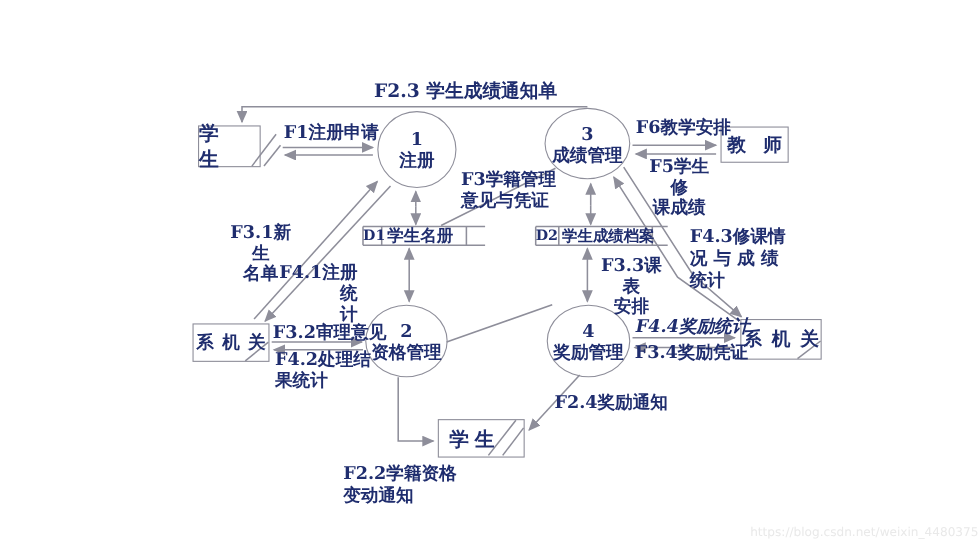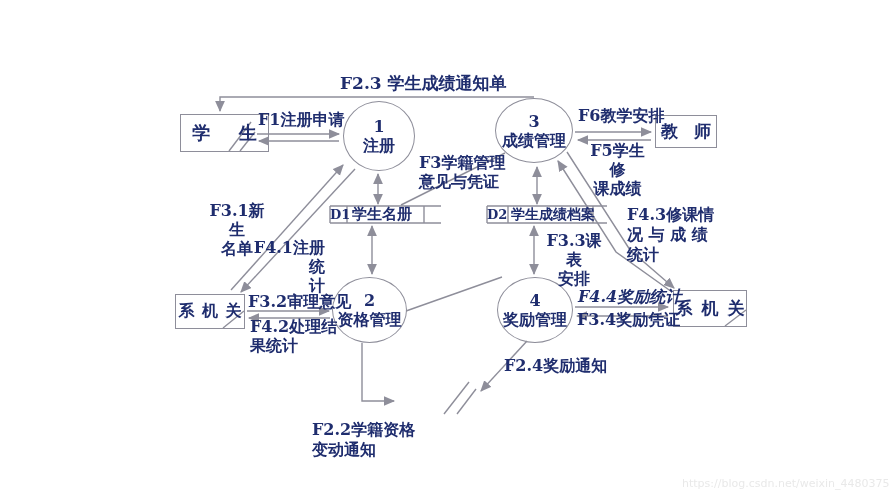--- a/index.html
+++ b/index.html
@@ -111,24 +111,25 @@
       <g>
         <line x1="487" y1="206" x2="607" y2="206"></line>
         <line x1="487" y1="223" x2="607" y2="223"></line>
         <line x1="487" y1="206" x2="487" y2="223"></line>
         <line x1="508" y1="206" x2="508" y2="223"></line>
         <line x1="593" y1="206" x2="593" y2="223"></line>
       </g>
     </g>
   </svg>
 
-  <div class="entity" style="left:180px;top:114px;width:89px;height:38px;word-spacing:22px;">学 生</div>
+  <div class="entity" style="left:180px;top:114px;width:57px;height:38px;word-spacing:22px;">学 生</div>
   <div class="entity" style="left:655px;top:115px;width:62px;height:33px;word-spacing:10px;font-size:17px;">教 师</div>
   <div class="entity" style="left:175px;top:294px;width:70px;height:35px;word-spacing:2px;font-size:16px;">系 机 关</div>
   <div class="entity" style="left:673px;top:290px;width:74px;height:37px;word-spacing:3px;font-size:17px;">系 机 关</div>
+  <div class="entity" style="left:398px;top:381px;width:79px;height:35px;letter-spacing:5px;padding-right:12px;">学生</div>
 
   <div class="process" style="left:343px;top:101px;width:72px;height:70px;">
     <span>1</span>
     <span>注册</span>
   </div>
   <div class="process" style="left:332px;top:277px;width:75px;height:66px;">
     <span>2</span>
     <span>资格管理</span>
   </div>
   <div class="process" style="left:495px;top:98px;width:78px;height:65px;">
@@ -136,21 +137,21 @@
     <span>成绩管理</span>
   </div>
   <div class="process" style="left:497px;top:277px;width:76px;height:66px;">
     <span>4</span>
     <span>奖励管理</span>
   </div>
 
   <div class="store-text" style="left:330px;top:207px;width:17px;text-align:center;font-size:13px;">D1</div>
   <div class="store-text" style="left:352px;top:206px;">学生名册</div>
   <div class="store-text" style="left:487px;top:207px;width:21px;text-align:left;font-size:13px;">D2</div>
-  <div class="store-text" style="left:511px;top:207px;font-size:14px;font-family:Liberation Mono, monospace;">学生成绩档案</div>
+  <div class="store-text" style="left:511px;top:207px;font-size:14px;">学生成绩档案</div>
 
   <div class="lbl" style="left:340px;top:74px;font-size:17px;">F2.3  学生成绩通知单</div>
   <div class="lbl" style="left:258px;top:110px;">F1注册申请</div>
   <div class="lbl" style="left:419px;top:153px;">F3学籍管理
 意见与凭证</div>
   <div class="lbl ta-c" style="left:205px;top:201px;width:64px;">F3.1新生
 名单</div>
   <div class="lbl ta-r" style="left:243px;top:238px;width:82px;">F4.1注册统
 计</div>
   <div class="lbl" style="left:248px;top:292px;">F3.2审理意见</div>

